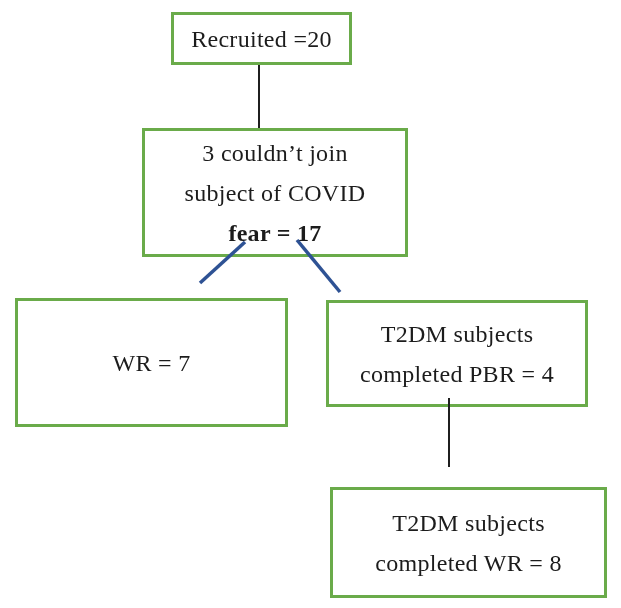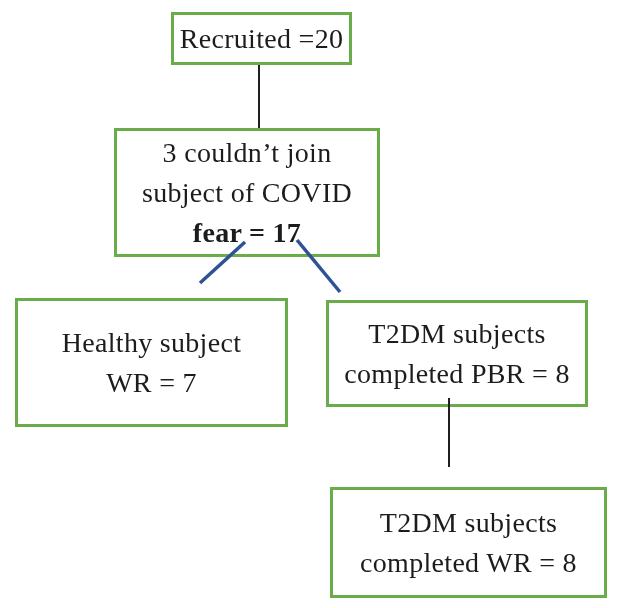--- a/index.html
+++ b/index.html
@@ -28,30 +28,30 @@
     box-sizing: border-box;
     border: 3px solid var(--box-border);
     background: var(--background);
     display: flex;
     flex-direction: column;
     justify-content: center;
     align-items: center;
     text-align: center;
   }
   .node .line {
-    font-size: 28px;
+    font-size: 24px;
     line-height: 40px;
     letter-spacing: 0.3px;
     white-space: nowrap;
   }
   .node .line.bold {
     font-weight: bold;
   }
   #box-recruited { left: 171px; top: 12px;  width: 181px; height: 53px;  }
-  #box-covid     { left: 114px; top: 128px; width: 266px; height: 129px; }
+  #box-covid     { left: 142px; top: 128px; width: 266px; height: 129px; }
   #box-healthy   { left: 15px;  top: 298px; width: 273px; height: 129px; }
   #box-t2dm-pbr  { left: 326px; top: 300px; width: 262px; height: 107px; }
   #box-t2dm-wr   { left: 330px; top: 487px; width: 277px; height: 111px; }
 
   .connector-v {
     position: absolute;
     width: 2px;
     background: var(--connector);
     z-index: 3;
   }
@@ -82,27 +82,26 @@
     <div class="line">Recruited =20</div>
   </div>
 
   <div class="node" id="box-covid">
     <div class="line">3 couldn’t join</div>
     <div class="line">subject of COVID</div>
     <div class="line bold">fear = 17</div>
   </div>
 
   <div class="node" id="box-healthy">
-    <div class="line">Healthy subject</div>
     <div class="line">WR = 7</div>
   </div>
 
   <div class="node" id="box-t2dm-pbr">
     <div class="line">T2DM subjects</div>
-    <div class="line">completed PBR = 8</div>
+    <div class="line">completed PBR = 4</div>
   </div>
 
   <div class="node" id="box-t2dm-wr">
     <div class="line">T2DM subjects</div>
     <div class="line">completed WR = 8</div>
   </div>
 
   <div class="connector-v" id="conn-recruited-covid"></div>
   <div class="connector-v" id="conn-pbr-wr"></div>
 

